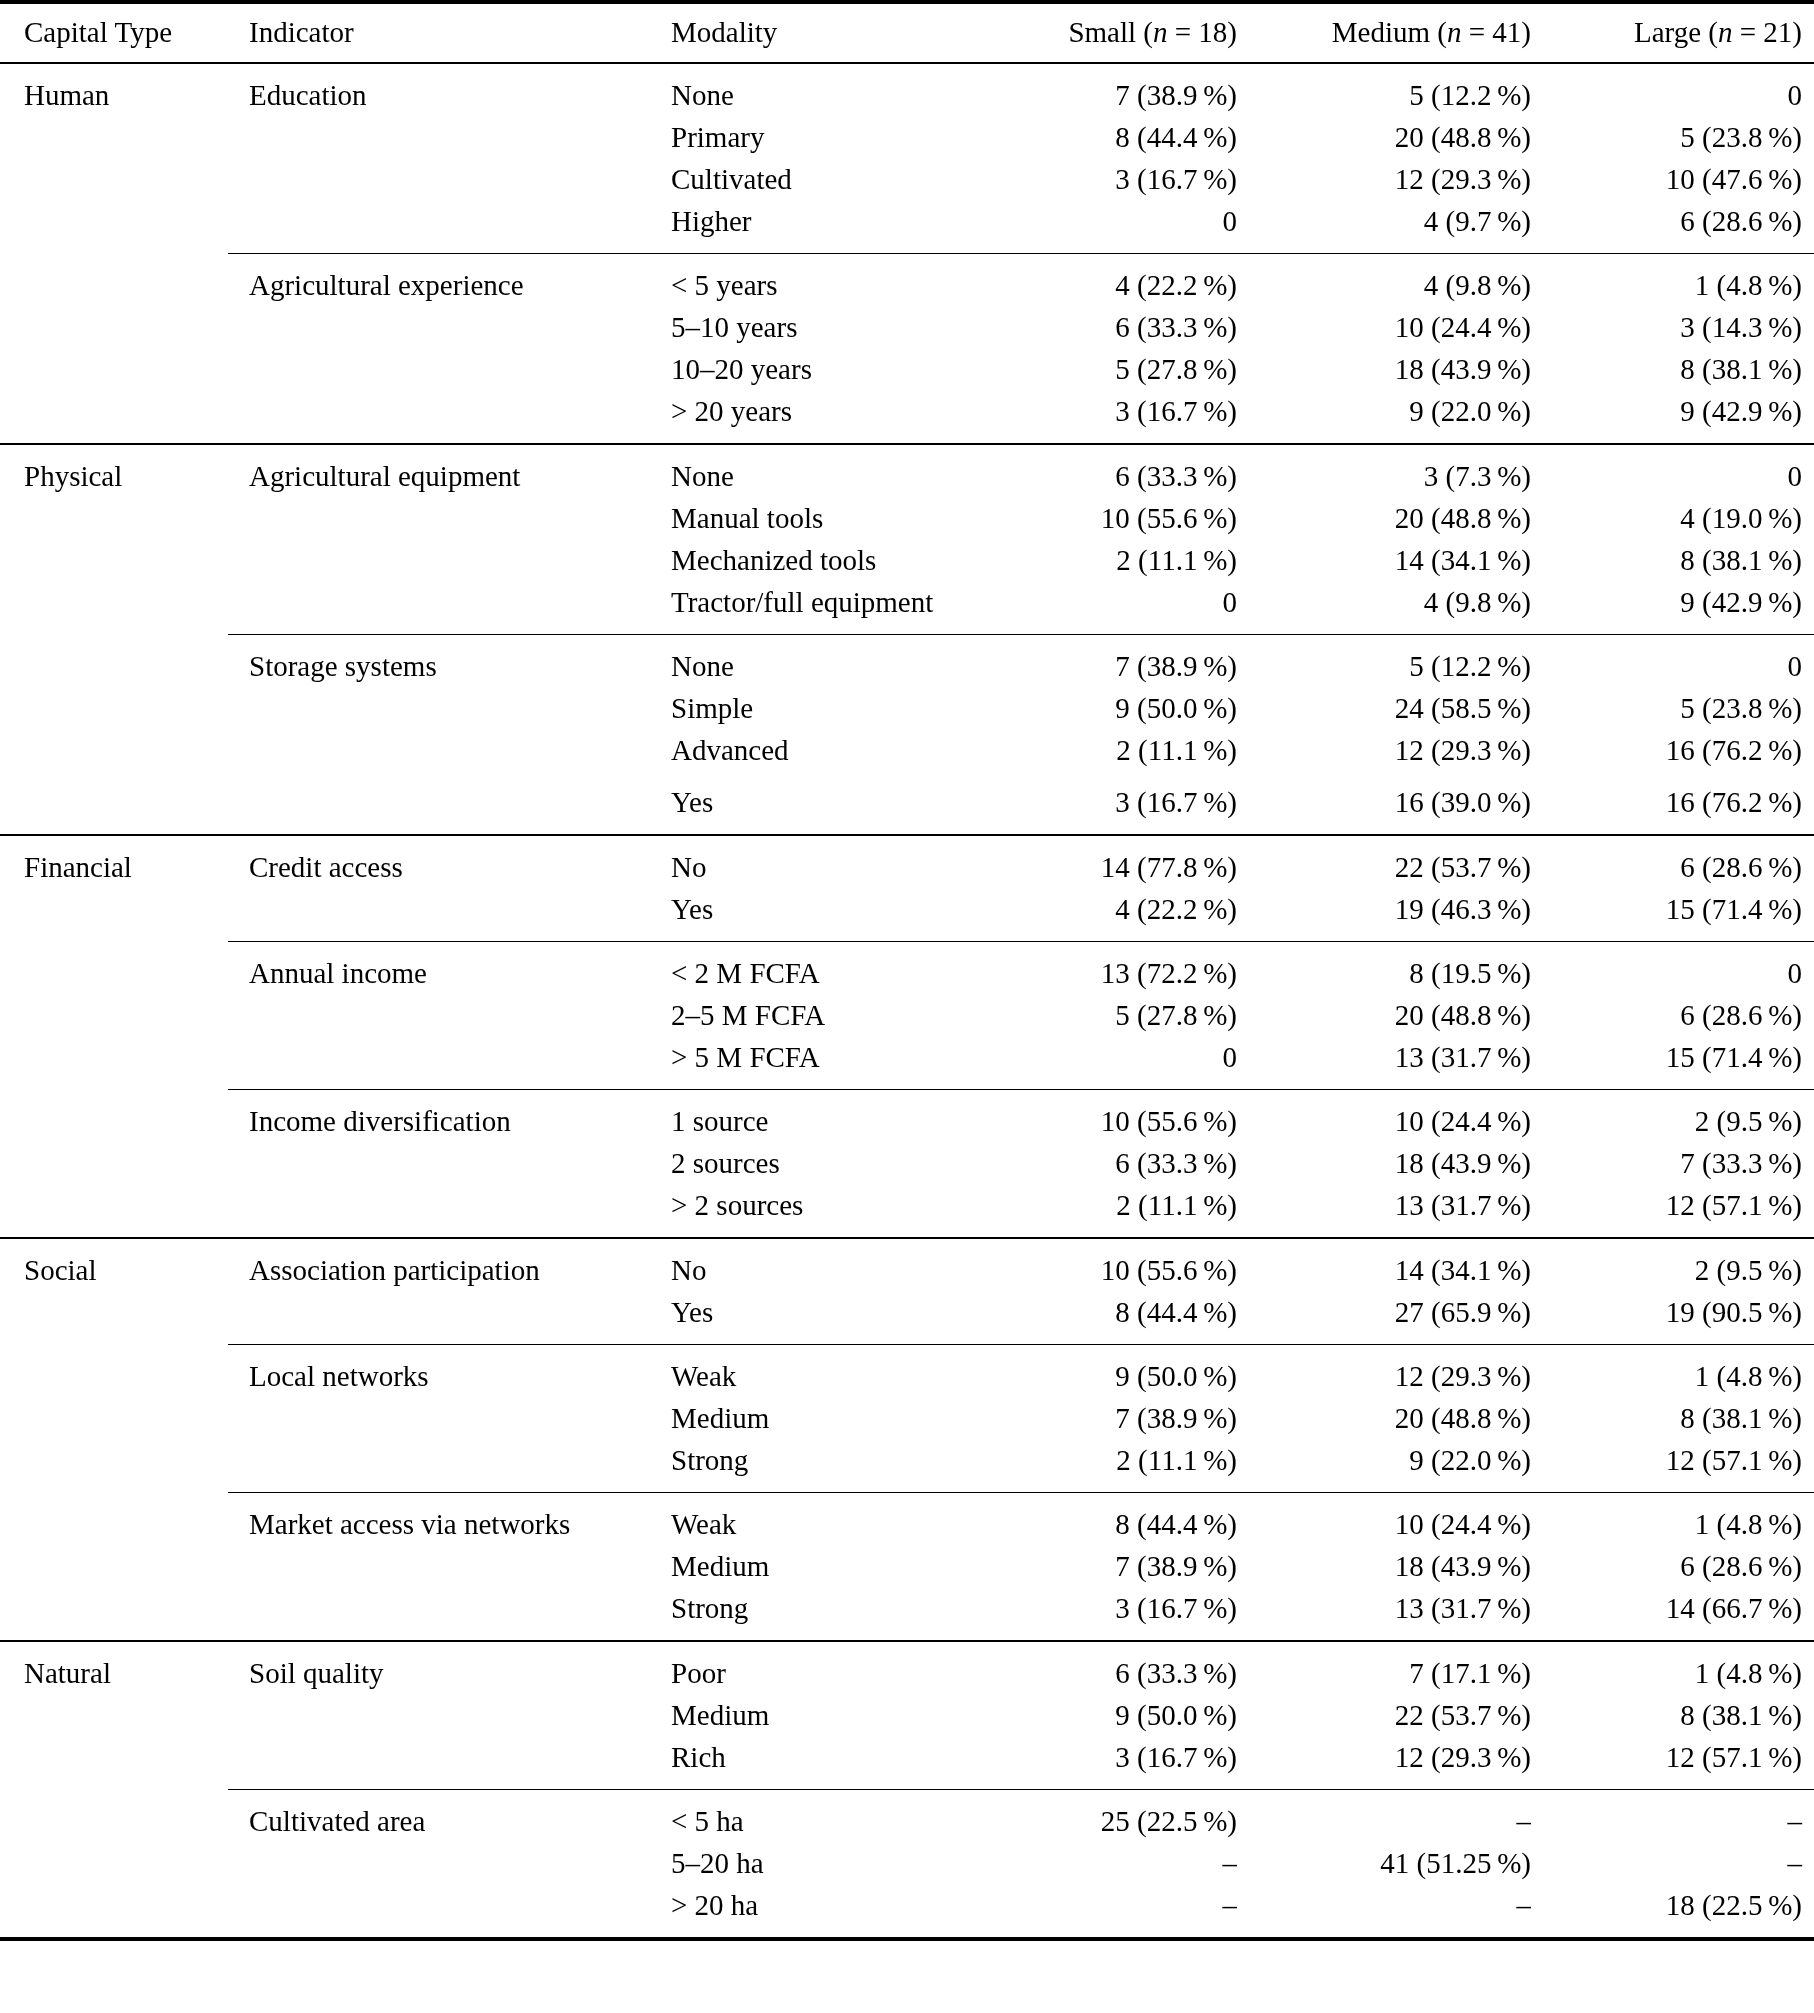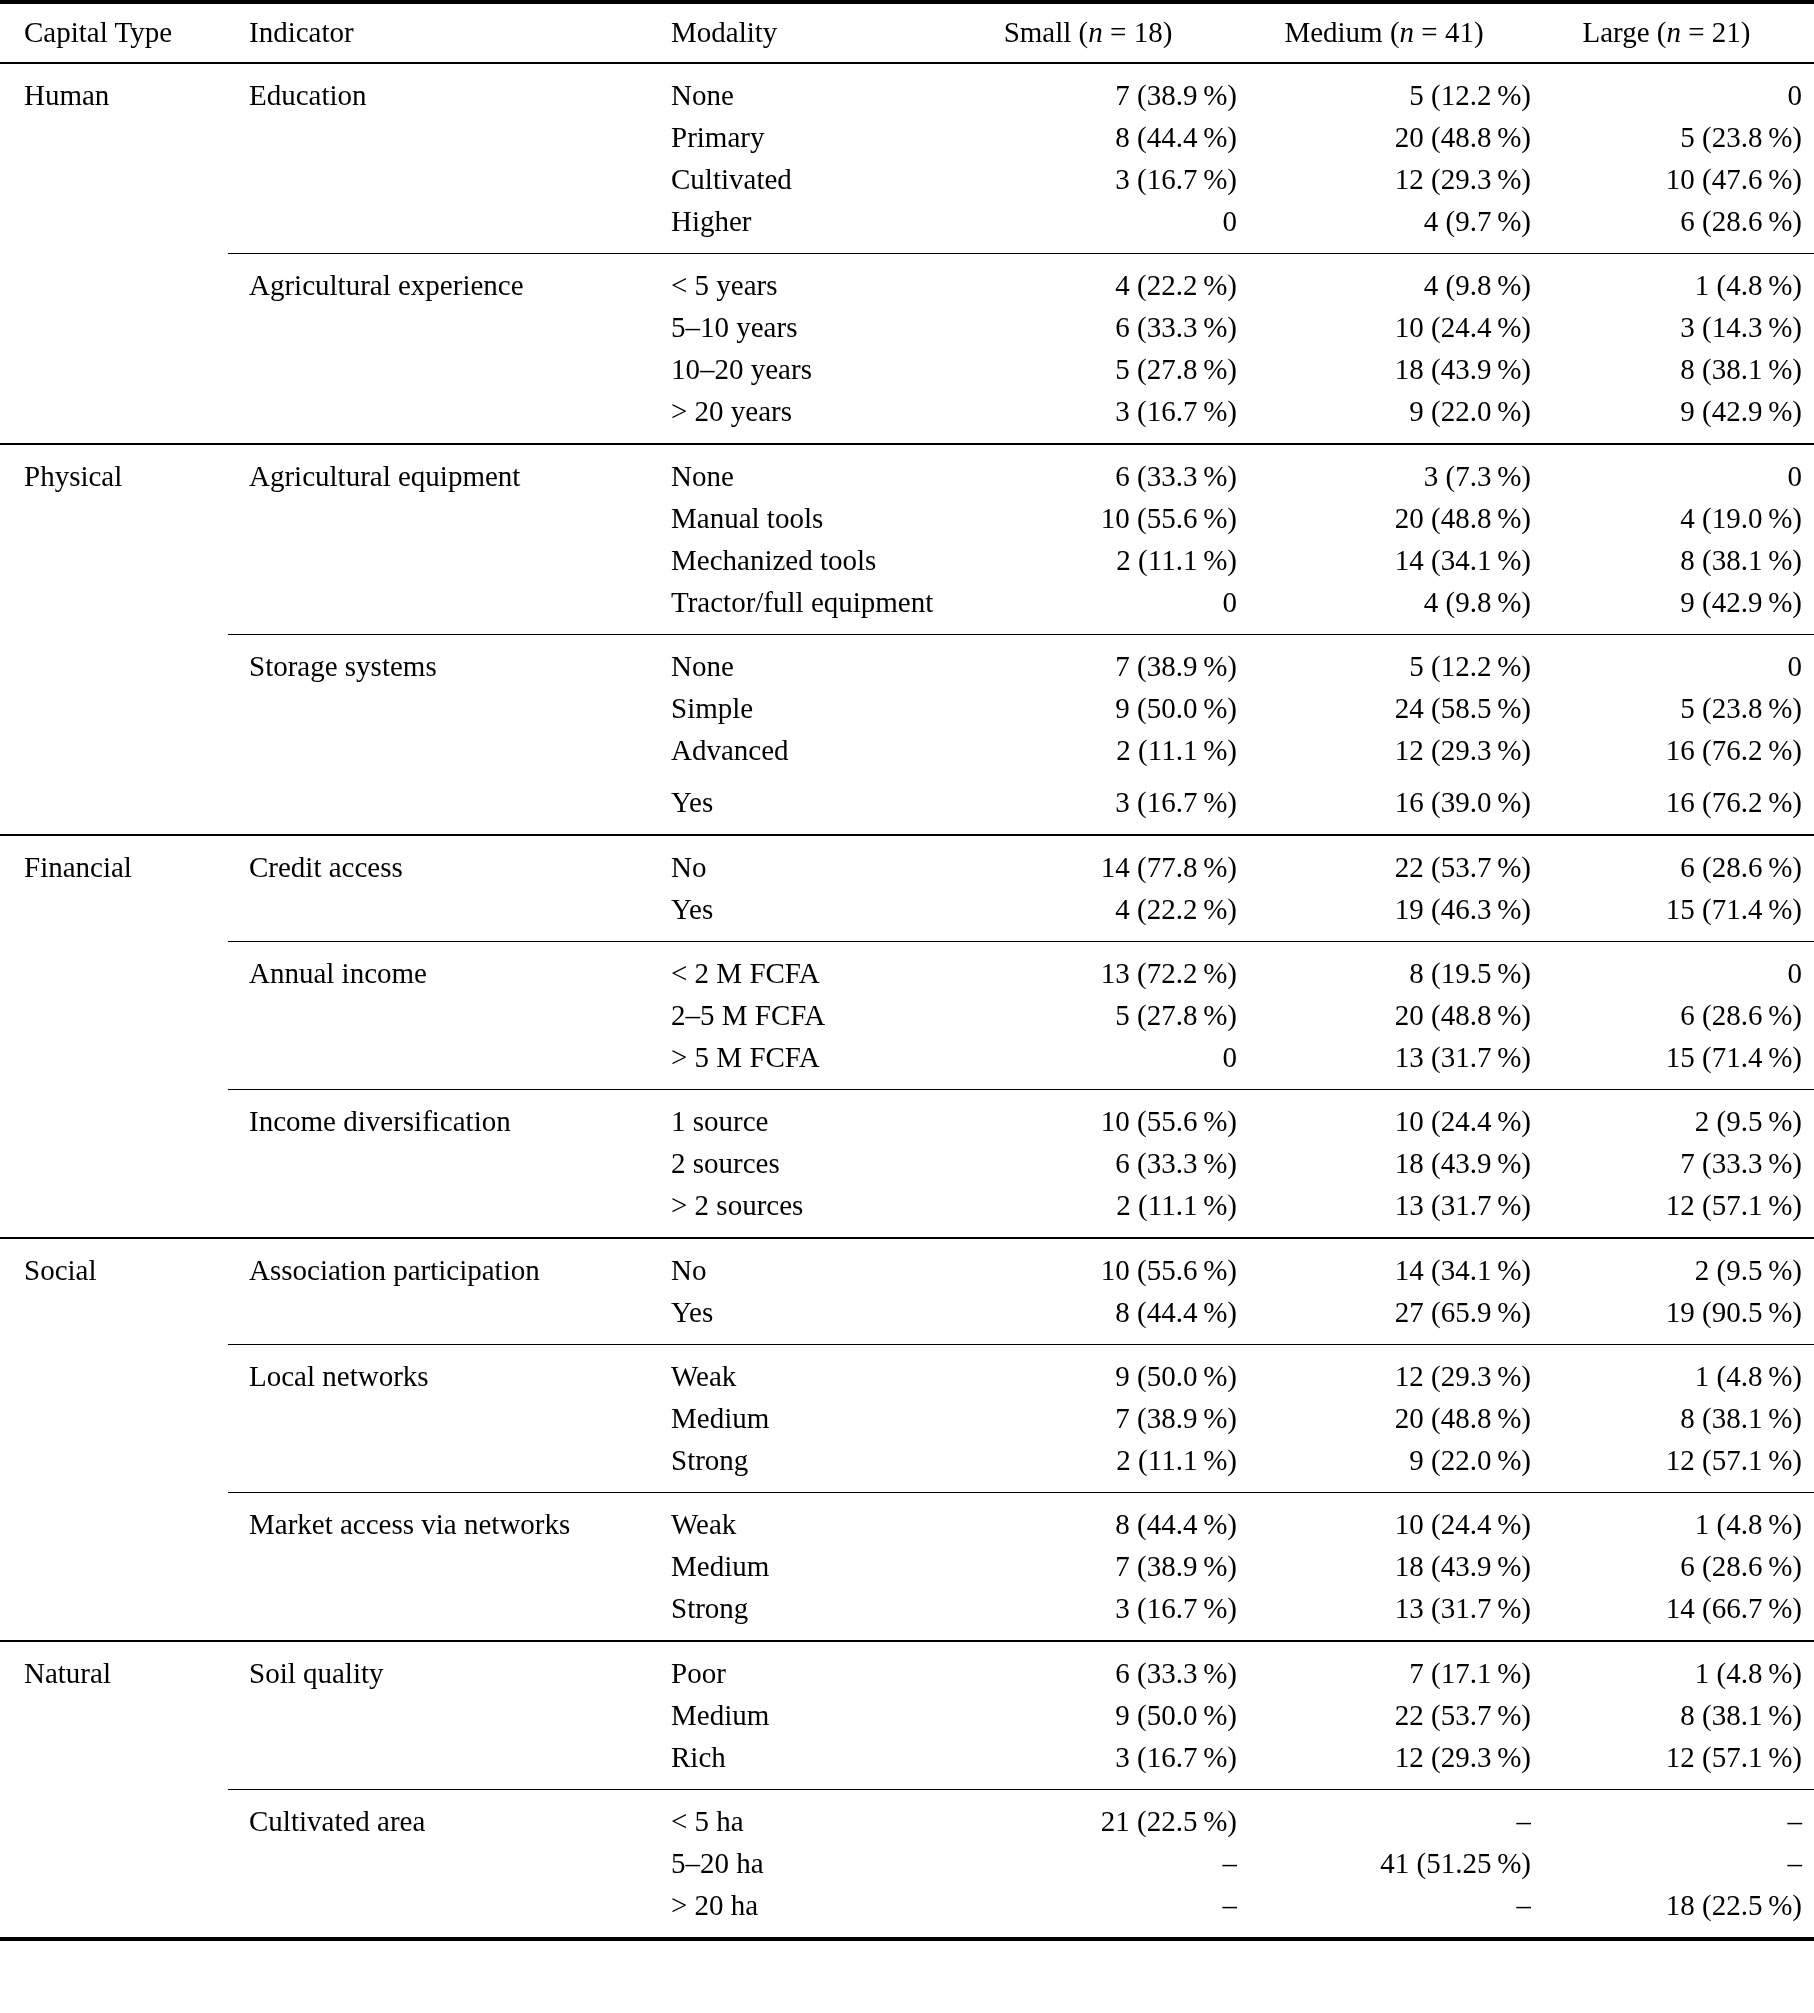--- a/index.html
+++ b/index.html
@@ -29,21 +29,21 @@
     vertical-align: top;
     white-space: nowrap;
     overflow: hidden;
   }
   thead th {
     text-align: left;
     border-bottom: 2.6px solid #000000;
     padding-top: 10.5px;
     padding-bottom: 12.3px;
   }
-  thead th.col-num { text-align: center; }
+  thead th.col-num { text-align: right; }
   tbody.section tr:first-child td { border-top: 2.6px solid #000000; }
   tbody.section tr.rule-above td:not(.col-capital) { border-top: 1.8px solid #000000; }
   tr.group-first td { padding-top: 14px; }
   tr.group-last td { padding-bottom: 14px; }
   .col-capital   { padding-left: 24px; }
   .col-indicator { padding-left: 21px; }
   .col-modality  { padding-left: 22px; }
   .col-num  { text-align: right; }
   .col-last { padding-right: 12px; }
   .hdr-n { font-style: italic; }
@@ -357,21 +357,21 @@
           <td class="col-indicator"></td>
           <td class="col-modality">Rich</td>
           <td class="col-num">3 (16.7 %)</td>
           <td class="col-num">12 (29.3 %)</td>
           <td class="col-num col-last">12 (57.1 %)</td>
         </tr>
         <tr class="group-first rule-above">
           <td class="col-capital"></td>
           <td class="col-indicator">Cultivated area</td>
           <td class="col-modality">&lt; 5 ha</td>
-          <td class="col-num">21 (22.5 %)</td>
+          <td class="col-num">25 (22.5 %)</td>
           <td class="col-num">–</td>
           <td class="col-num col-last">–</td>
         </tr>
         <tr>
           <td class="col-capital"></td>
           <td class="col-indicator"></td>
           <td class="col-modality">5–20 ha</td>
           <td class="col-num">–</td>
           <td class="col-num">41 (51.25 %)</td>
           <td class="col-num col-last">–</td>

